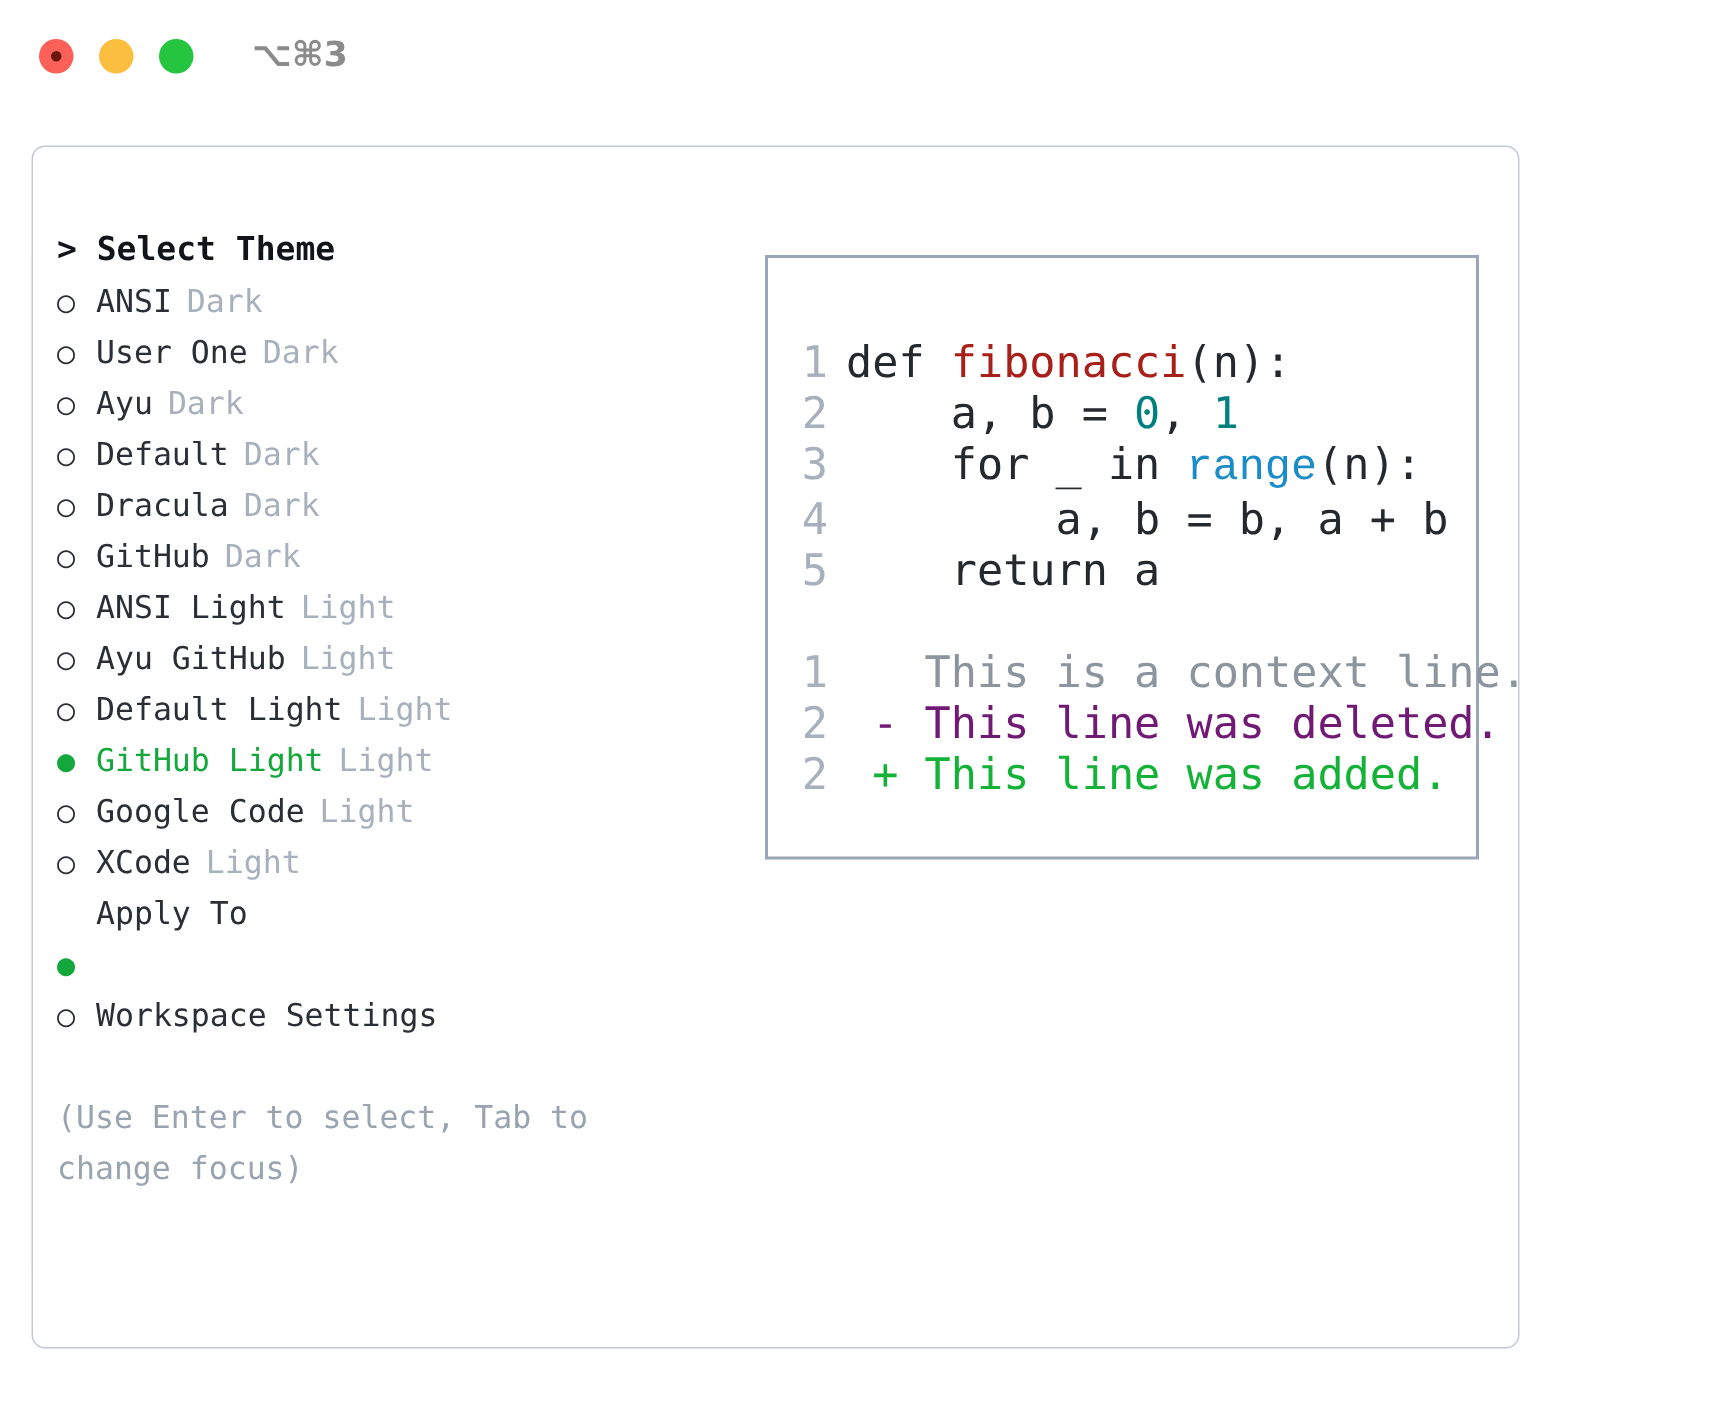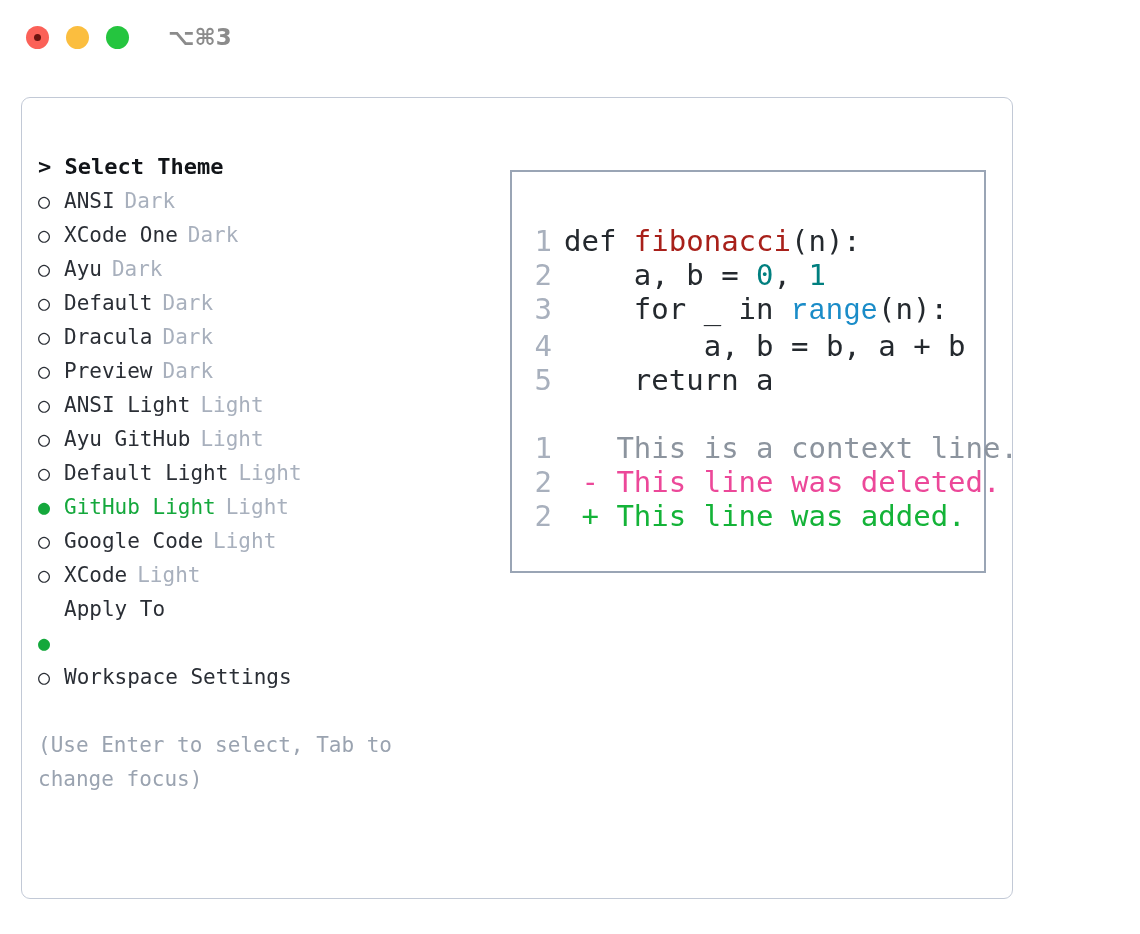--- a/index.html
+++ b/index.html
@@ -170,21 +170,21 @@
     width: 22px;
     text-align: right;
     color: #a8b0bd;
     margin-right: 12px;
   }
   .tok-plain  { color: #24292e; }
   .tok-fn     { color: #a8201a; }
   .tok-num    { color: #007f7f; }
   .tok-call   { color: #1a8cc8; font-family: Liberation Mono, monospace; }
   .tok-ctx    { color: #8c949e; }
-  .tok-del    { color: #ec4899; }
+  .tok-del    { color: #701a75; }
   .tok-add    { color: #14b338; }
   .blank-line { display: block; height: 34px; }
 </style>
 </head>
 <body>
 
 <div class="window">
 
   <div class="titlebar">
     <div class="traffic">
@@ -194,25 +194,25 @@
     </div>
     <div class="shortcut">⌥⌘3</div>
   </div>
 
   <div class="panel">
 
     <div class="left-col">
       <div class="section-head">&gt; Select Theme</div>
       <div id="theme-list">
           <div class="opt-row"><span class="marker">○</span><span class="opt-label">ANSI</span><span class="opt-kind">Dark</span></div>
-          <div class="opt-row"><span class="marker">○</span><span class="opt-label">XCode One</span><span class="opt-kind">Dark</span></div>
+          <div class="opt-row"><span class="marker">○</span><span class="opt-label">User One</span><span class="opt-kind">Dark</span></div>
           <div class="opt-row"><span class="marker">○</span><span class="opt-label">Ayu</span><span class="opt-kind">Dark</span></div>
           <div class="opt-row"><span class="marker">○</span><span class="opt-label">Default</span><span class="opt-kind">Dark</span></div>
           <div class="opt-row"><span class="marker">○</span><span class="opt-label">Dracula</span><span class="opt-kind">Dark</span></div>
-          <div class="opt-row"><span class="marker">○</span><span class="opt-label">Preview</span><span class="opt-kind">Dark</span></div>
+          <div class="opt-row"><span class="marker">○</span><span class="opt-label">GitHub</span><span class="opt-kind">Dark</span></div>
           <div class="opt-row"><span class="marker">○</span><span class="opt-label">ANSI Light</span><span class="opt-kind">Light</span></div>
           <div class="opt-row"><span class="marker">○</span><span class="opt-label">Ayu GitHub</span><span class="opt-kind">Light</span></div>
           <div class="opt-row"><span class="marker">○</span><span class="opt-label">Default Light</span><span class="opt-kind">Light</span></div>
           <div class="opt-row selected"><span class="marker sel">●</span><span class="opt-label">GitHub Light</span><span class="opt-kind">Light</span></div>
           <div class="opt-row"><span class="marker">○</span><span class="opt-label">Google Code</span><span class="opt-kind">Light</span></div>
           <div class="opt-row"><span class="marker">○</span><span class="opt-label">XCode</span><span class="opt-kind">Light</span></div>
         </div>
       <div class="apply-head">Apply To</div>
       <div id="apply-list">
           <div class="opt-row selected"><span class="marker sel">●</span></div>

